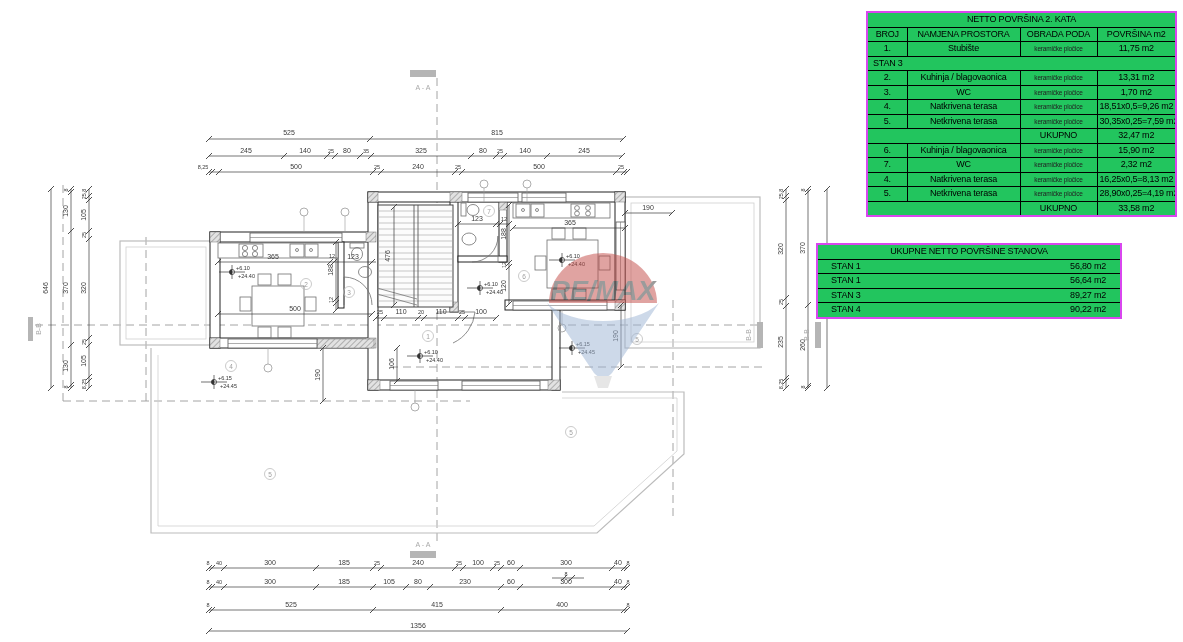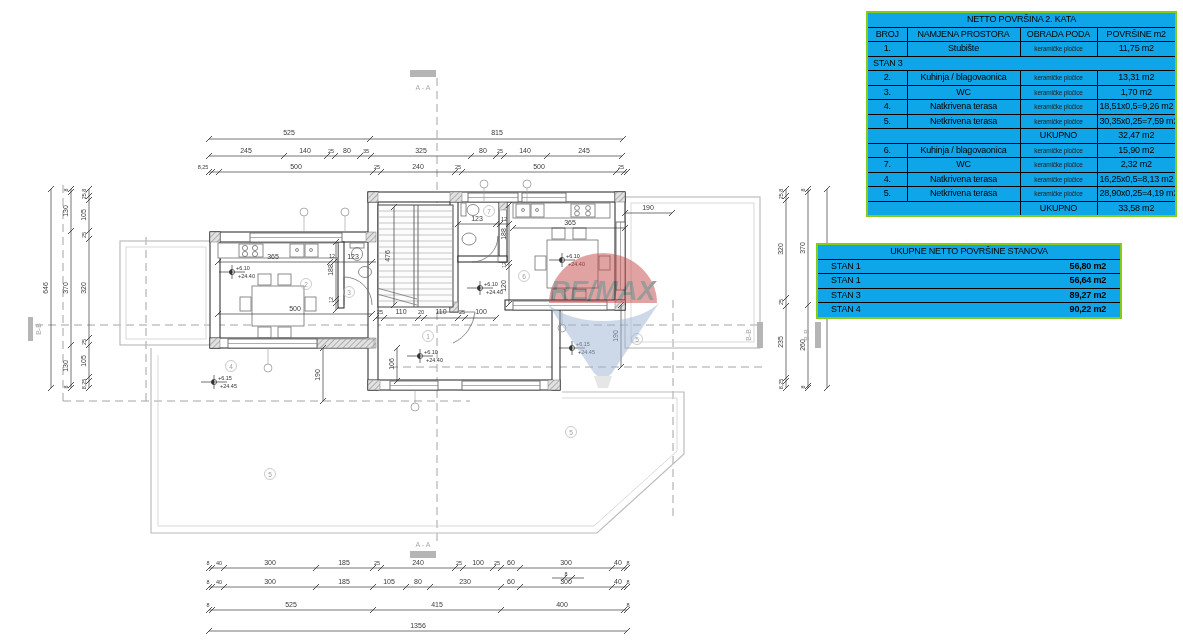--- a/index.html
+++ b/index.html
@@ -23,31 +23,31 @@
   .tread{stroke:#b0b0b0;stroke-width:0.7;fill:none;}
   .cn-c{fill:none;stroke:#bdbdbd;stroke-width:0.8;}
   .cn-t{font-size:6.5px;fill:#9e9e9e;text-anchor:middle;}
   .sec-bar{fill:#b5b5b5;}
   .sec-t{font-size:7px;fill:#a9a9a9;text-anchor:middle;}
   .lvl{stroke:#333;stroke-width:0.7;fill:none;}
   .lvl-t{font-size:5.5px;fill:#333;}
   .sc{fill:none;stroke:#999;stroke-width:0.8;}
   .scl{stroke:#999;stroke-width:0.6;fill:none;}
 
-  table.tbl{position:absolute;border-collapse:collapse;background:#0ea5e9;table-layout:fixed;
-            font-size:9px;color:#000;letter-spacing:-0.2px;border:2px solid #84cc16;}
+  table.tbl{position:absolute;border-collapse:collapse;background:#22c55e;table-layout:fixed;
+            font-size:9px;color:#000;letter-spacing:-0.2px;border:2px solid #d946ef;}
   table.tbl td{border:1px solid #000;height:13.5px;line-height:13.5px;padding:0 2px;
                text-align:center;overflow:hidden;white-space:nowrap;}
   table.tbl td.title{font-size:9px;}
   table.tbl td.stan{text-align:left;padding-left:5px;}
   table.tbl td.small{font-size:6.5px;color:#222;}
   #t1{left:866px;top:11px;width:309px;}
   #t2{left:816px;top:243px;width:304px;}
   #t2 td.lbl{text-align:left;padding-left:13px;border-right:none;}
-  #t2 td.val{text-align:right;padding-right:14px;border-left:none;font-weight:bold;}
+  #t2 td.val{text-align:right;padding-right:14px;border-left:none;}
 </style>
 </head>
 <body>
 
 <div class="canvas">
 
 <svg width="866" height="642" viewBox="0 0 866 642">
   <defs>
     <pattern id="h" width="4" height="4" patternUnits="userSpaceOnUse" patternTransform="rotate(45)">
       <rect width="4" height="4" fill="#e2e2e2"></rect>
@@ -451,21 +451,21 @@
         <col style="width:79px">
       </colgroup>
   <tbody>
   <tr>
           <td colspan="4" class="title">NETTO POVRŠINA 2. KATA</td>
         </tr>
   <tr>
     <td>BROJ</td>
     <td>NAMJENA PROSTORA</td>
     <td>OBRADA PODA</td>
-    <td>POVRŠINE m2</td>
+    <td>POVRŠINA m2</td>
   </tr>
   <tr>
     <td>1.</td>
     <td>Stubište</td>
     <td class="small">keramičke pločice</td>
     <td>11,75 m2</td>
   </tr>
   <tr>
     <td colspan="4" class="stan">STAN 3</td>
   </tr>

